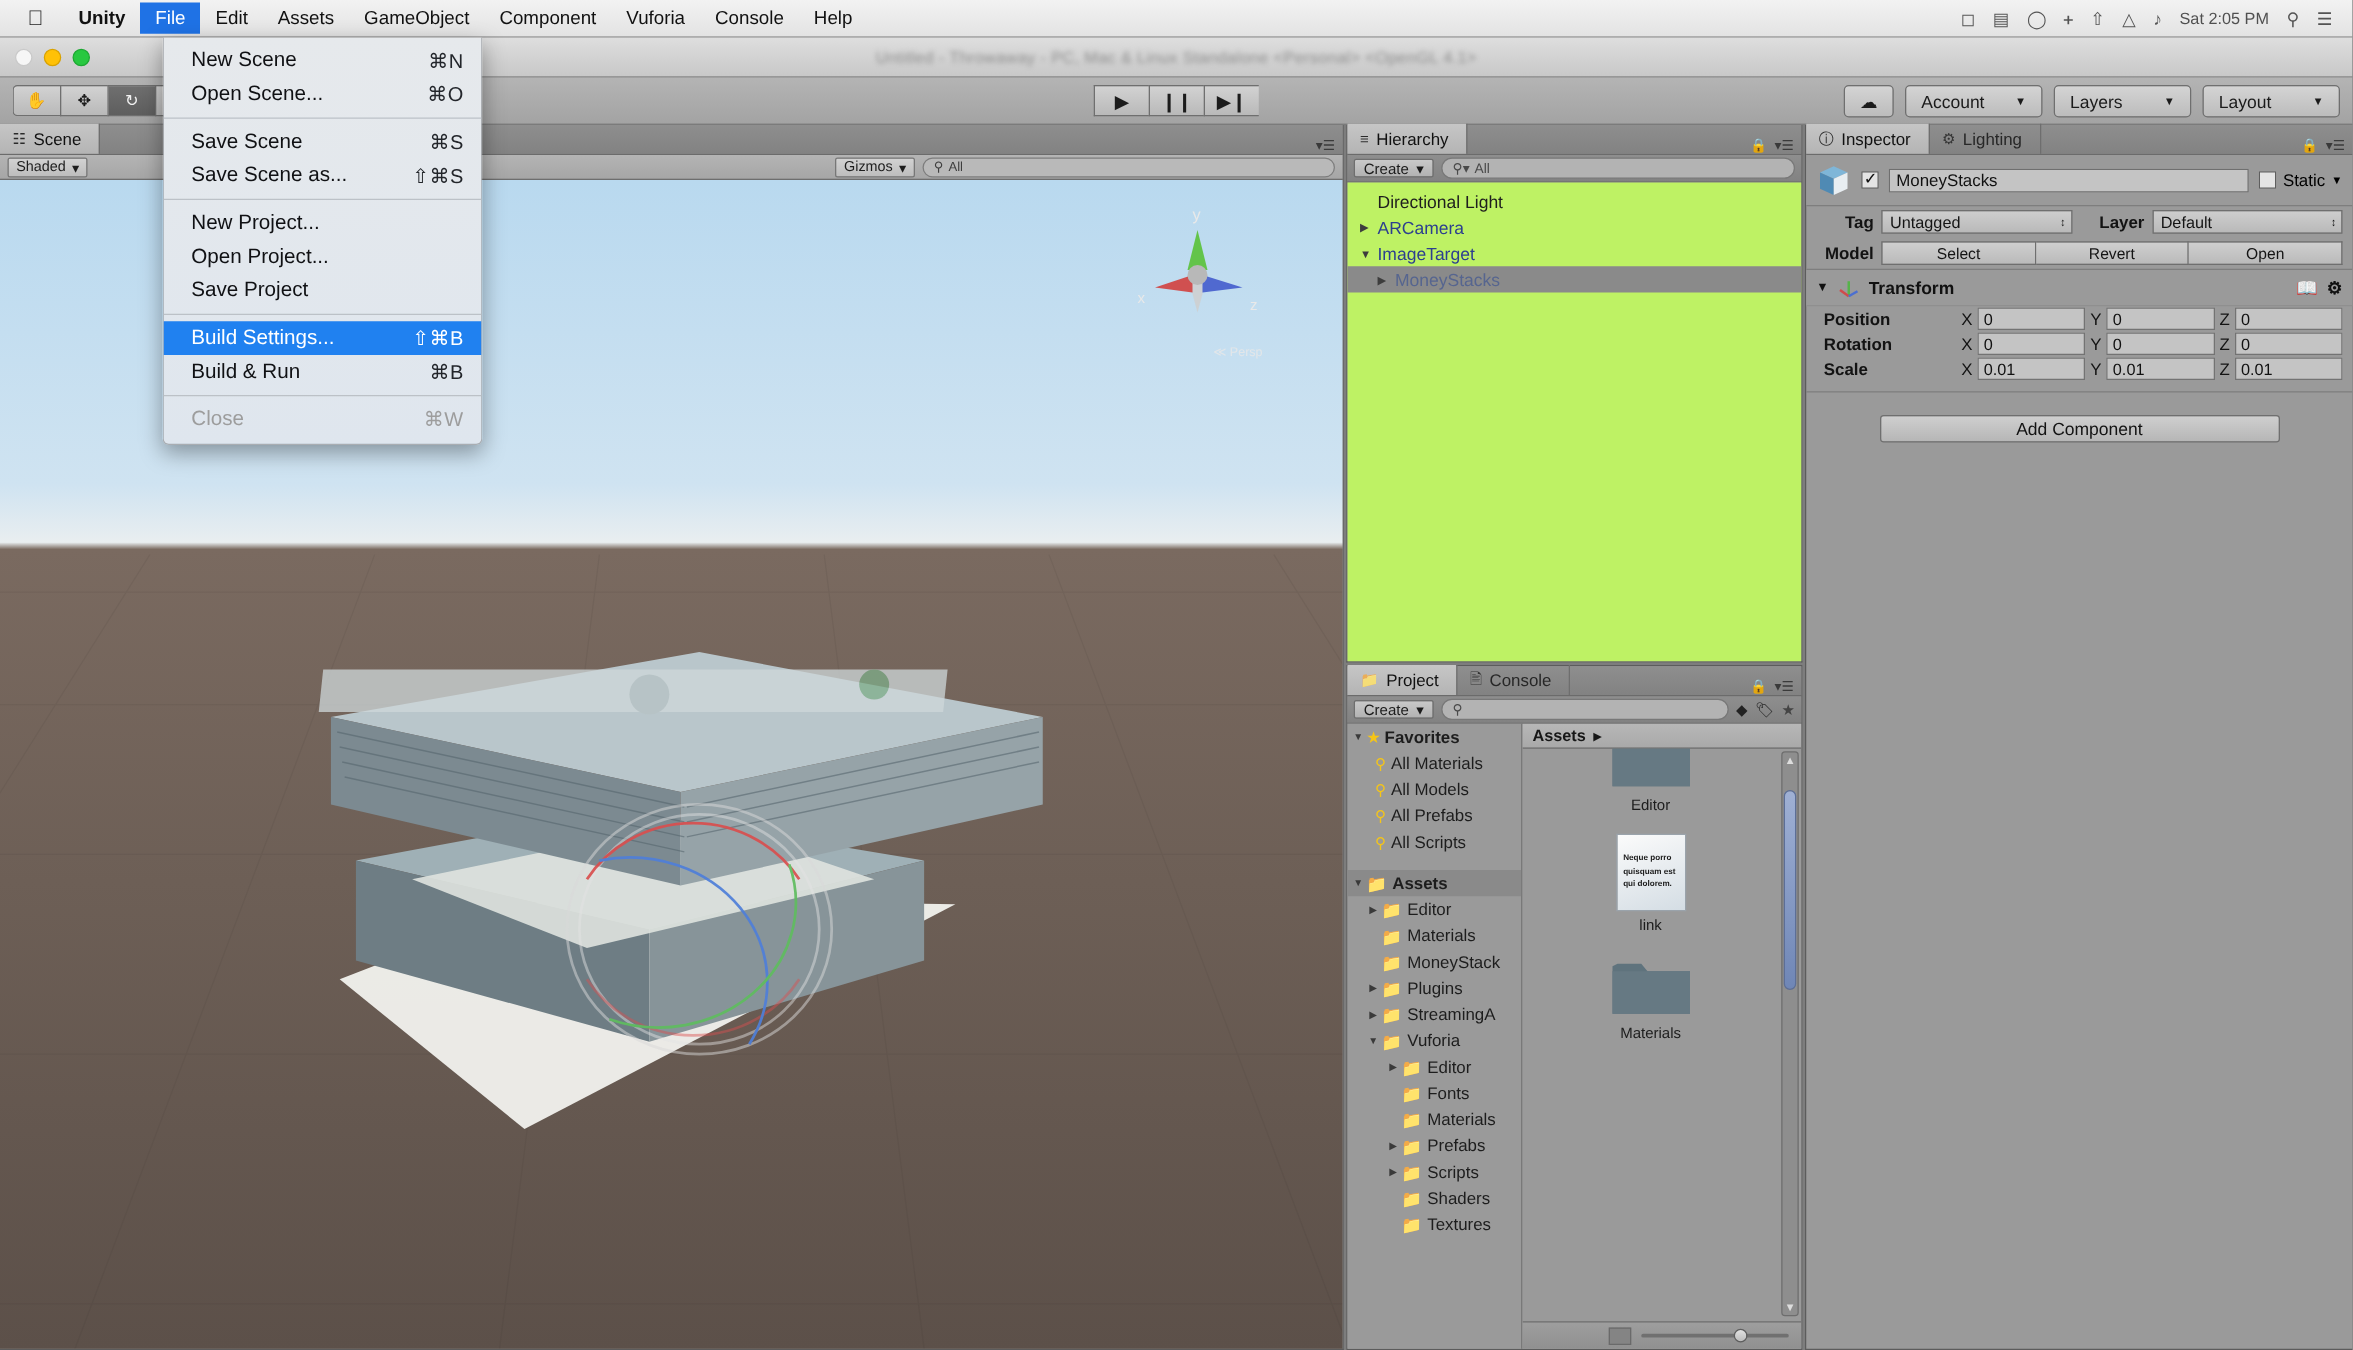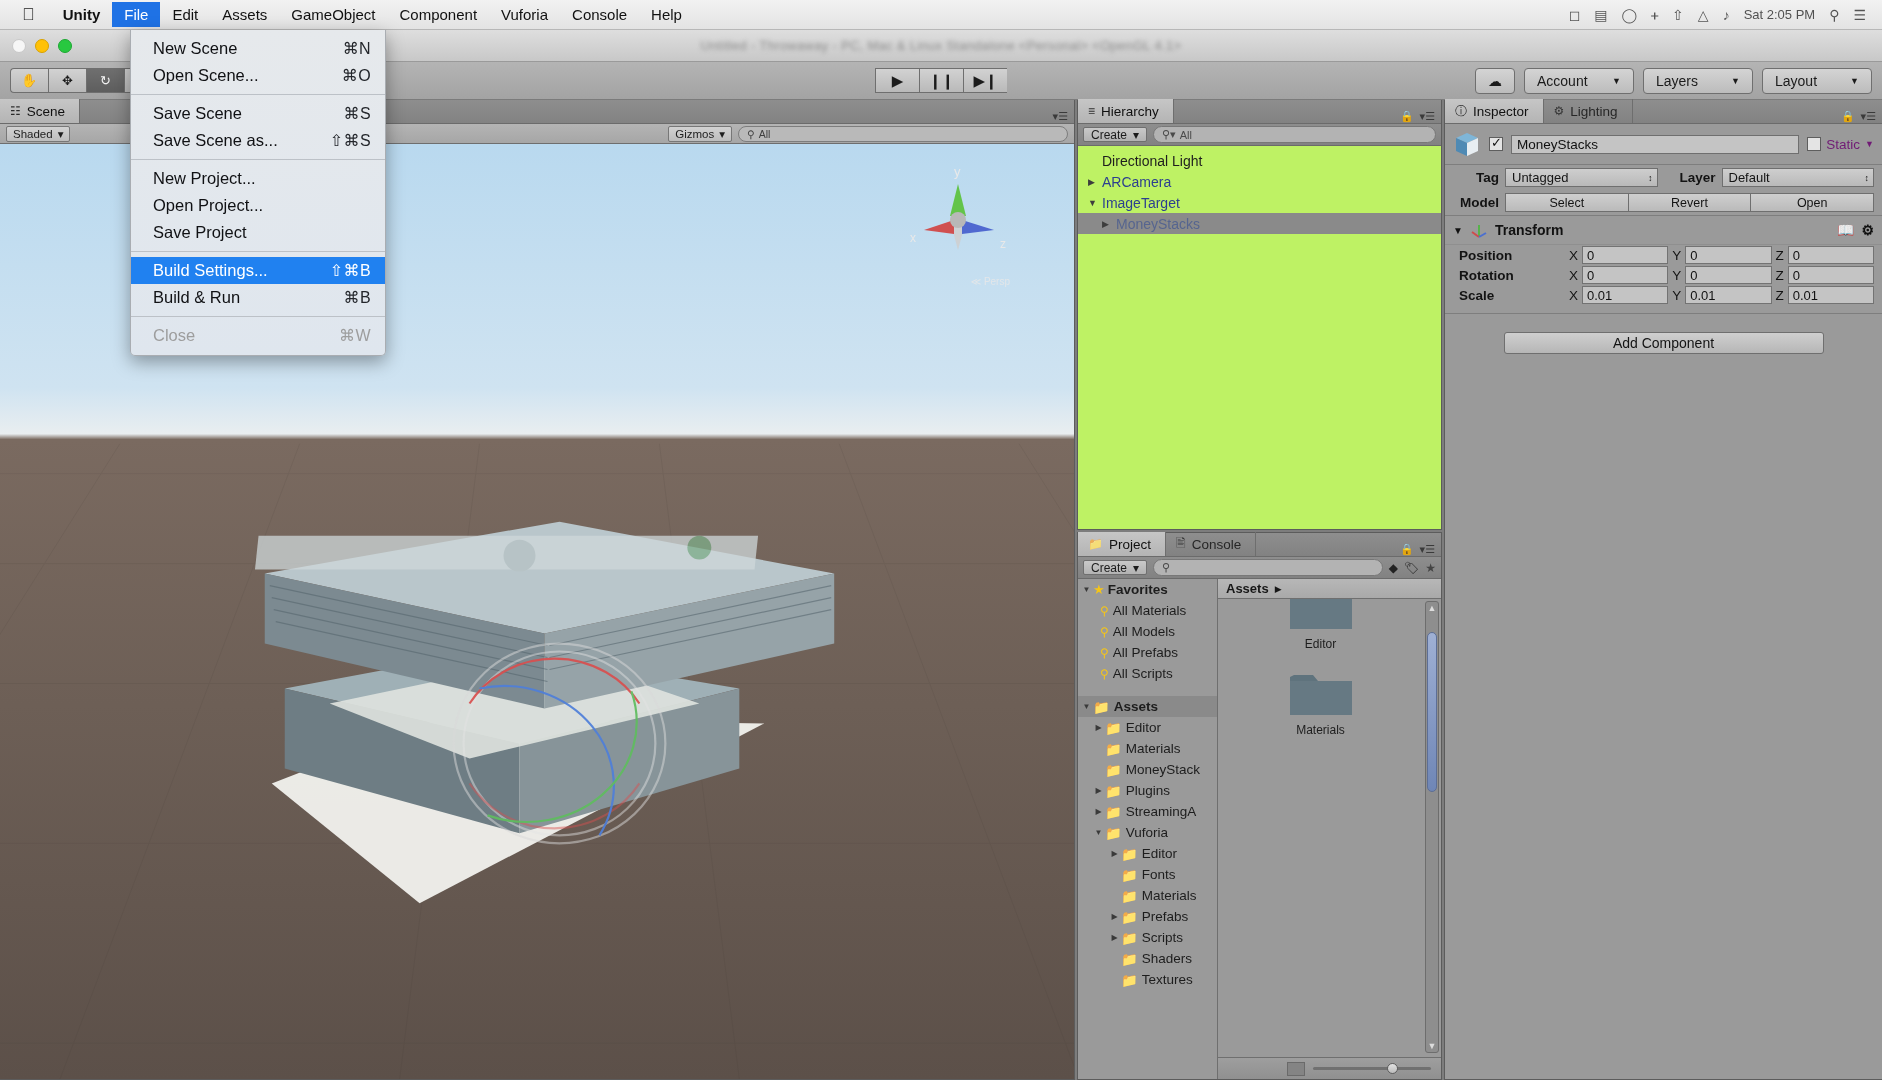--- a/index.html
+++ b/index.html
@@ -176,21 +176,21 @@
     display:flex; align-items:center; gap:8px; padding:6px 8px;
     background:#9a9a9a; border-bottom:1px solid #7e7e7e;
   }
   .cube{ width:28px;height:28px; }
   .nmfield{
     flex:1; height:19px; background:#c4c4c4; border:1px solid #6f6f6f;
     font-size:13.5px; color:#111; display:flex; align-items:center; padding:0 5px;
   }
   .chk{ width:14px;height:14px; background:#e4e4e4; border:1px solid #5e5e5e; position:relative;}
   .chk.on:after{ content:"✓"; position:absolute; left:1px; top:-3px; font-size:13px; color:#111;}
-  .statwrap{ display:flex;align-items:center;gap:5px; font-size:13.5px; color:#701a75;}
+  .statwrap{ display:flex;align-items:center;gap:5px; font-size:13.5px; color:#000000;}
   .irow{ display:flex; align-items:center; gap:6px; padding:3px 8px; font-size:13.5px; color:#131313;}
   .lblr{ text-align:right; }
   .popup{
     height:19px; background:linear-gradient(#cecece,#b9b9b9); border:1px solid #6f6f6f;
     display:flex;align-items:center; justify-content:space-between; padding:0 4px 0 6px;
     font-size:13px; color:#141414;
   }
   .mbtn{
     height:19px; flex:1; background:linear-gradient(#cfcfcf,#bababa); border:1px solid #6f6f6f;
     display:flex;align-items:center;justify-content:center; font-size:12.5px; color:#141414;
@@ -670,20 +670,28 @@
 
               <div class="aitem" style="margin-top:-18px;">
                 <svg class="folder" viewBox="0 0 66 52">
                   <path d="M2,10 L2,48 L64,48 L64,14 L30,14 L25,8 L6,8 Z" fill="#5f737d"></path>
                   <path d="M2,14 L64,14 L64,48 L2,48 Z" fill="#667983"></path>
                 </svg>
                 <div class="aname">Editor</div>
               </div>
 
 
+              <div class="aitem" style="margin-top:16px;">
+                <div class="doc">
+                  <div class="ln">Neque porro</div>
+                  <div class="ln">quisquam est</div>
+                  <div class="ln">qui dolorem.</div>
+                </div>
+                <div class="aname">link</div>
+              </div>
 
               <div class="aitem" style="margin-top:16px;">
                 <svg class="folder" viewBox="0 0 66 52">
                   <path d="M2,10 L2,48 L64,48 L64,14 L30,14 L25,8 L6,8 Z" fill="#5f737d"></path>
                   <path d="M2,14 L64,14 L64,48 L2,48 Z" fill="#667983"></path>
                 </svg>
                 <div class="aname">Materials</div>
               </div>
             </div>
 

